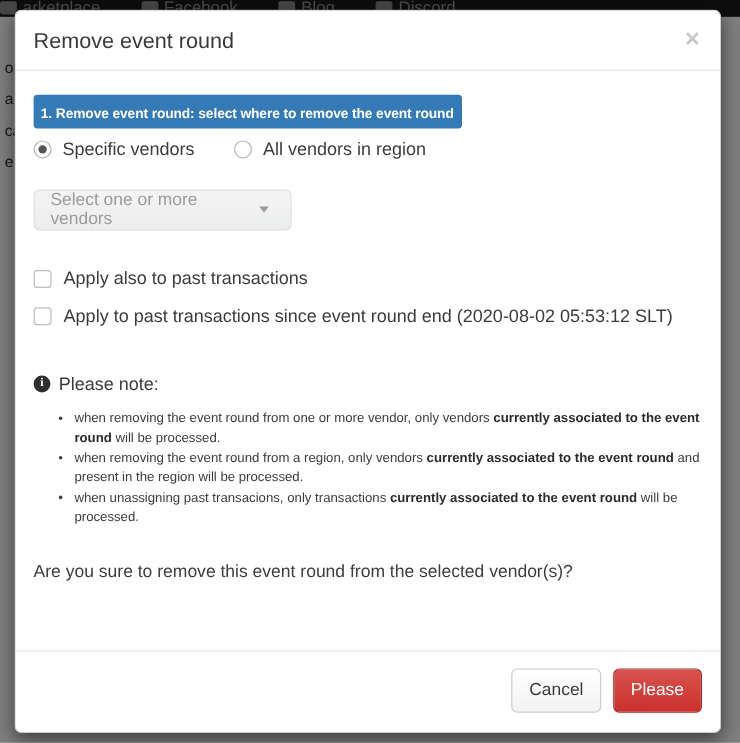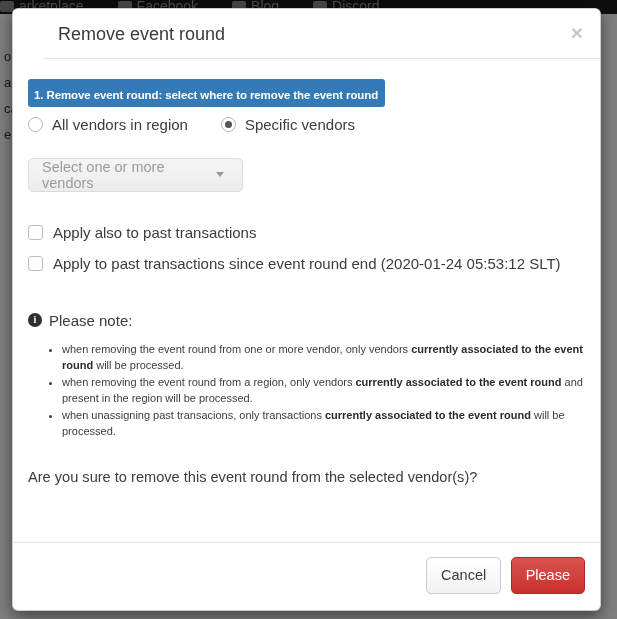--- a/index.html
+++ b/index.html
@@ -79,21 +79,20 @@
     display: flex;
     flex-direction: column;
   }
 
   .modal-header {
     position: relative;
     height: 50px;
     border-bottom: 1px solid #e5e5e5;
     padding: 13px 15px 0 15px;
     flex: none;
-    margin-left: 30px;
   }
   .modal-title {
     margin: 0;
     font-size: 18px;
     font-weight: 400;
     color: #3a3a3a;
     line-height: 1.42;
   }
   .close-btn {
     position: absolute;
@@ -312,46 +311,46 @@
     <h4 class="modal-title">Remove event round</h4>
     <button class="close-btn">×</button>
   </div>
 
   <div class="modal-body">
 
     <div class="section-badge">1. Remove event round: select where to remove the event round</div>
 
     <div class="radio-row">
       <label class="radio-label">
+        <span class="radio checked"></span>
+        <span>Specific vendors</span>
+      </label>
+      <label class="radio-label">
         <span class="radio"></span>
         <span>All vendors in region</span>
-      </label>
-      <label class="radio-label">
-        <span class="radio checked"></span>
-        <span>Specific vendors</span>
       </label>
     </div>
 
     <div class="select-wrap">
       <div class="vendor-select">
         <span>Select one or more vendors</span>
         <span class="caret"></span>
       </div>
     </div>
 
     <div class="section2">
 
       <label class="check-row">
         <span class="checkbox"></span>
         <span>Apply also to past transactions</span>
       </label>
 
       <label class="check-row">
         <span class="checkbox"></span>
-        <span>Apply to past transactions since event round end (2020-01-24 05:53:12 SLT)</span>
+        <span>Apply to past transactions since event round end (2020-08-02 05:53:12 SLT)</span>
       </label>
     </div>
 
     <div class="note-block">
       <div class="note-head">
         <span class="info-icon">i</span>
         <span>Please note:</span>
       </div>
       <ul class="note-list">
         <li>

